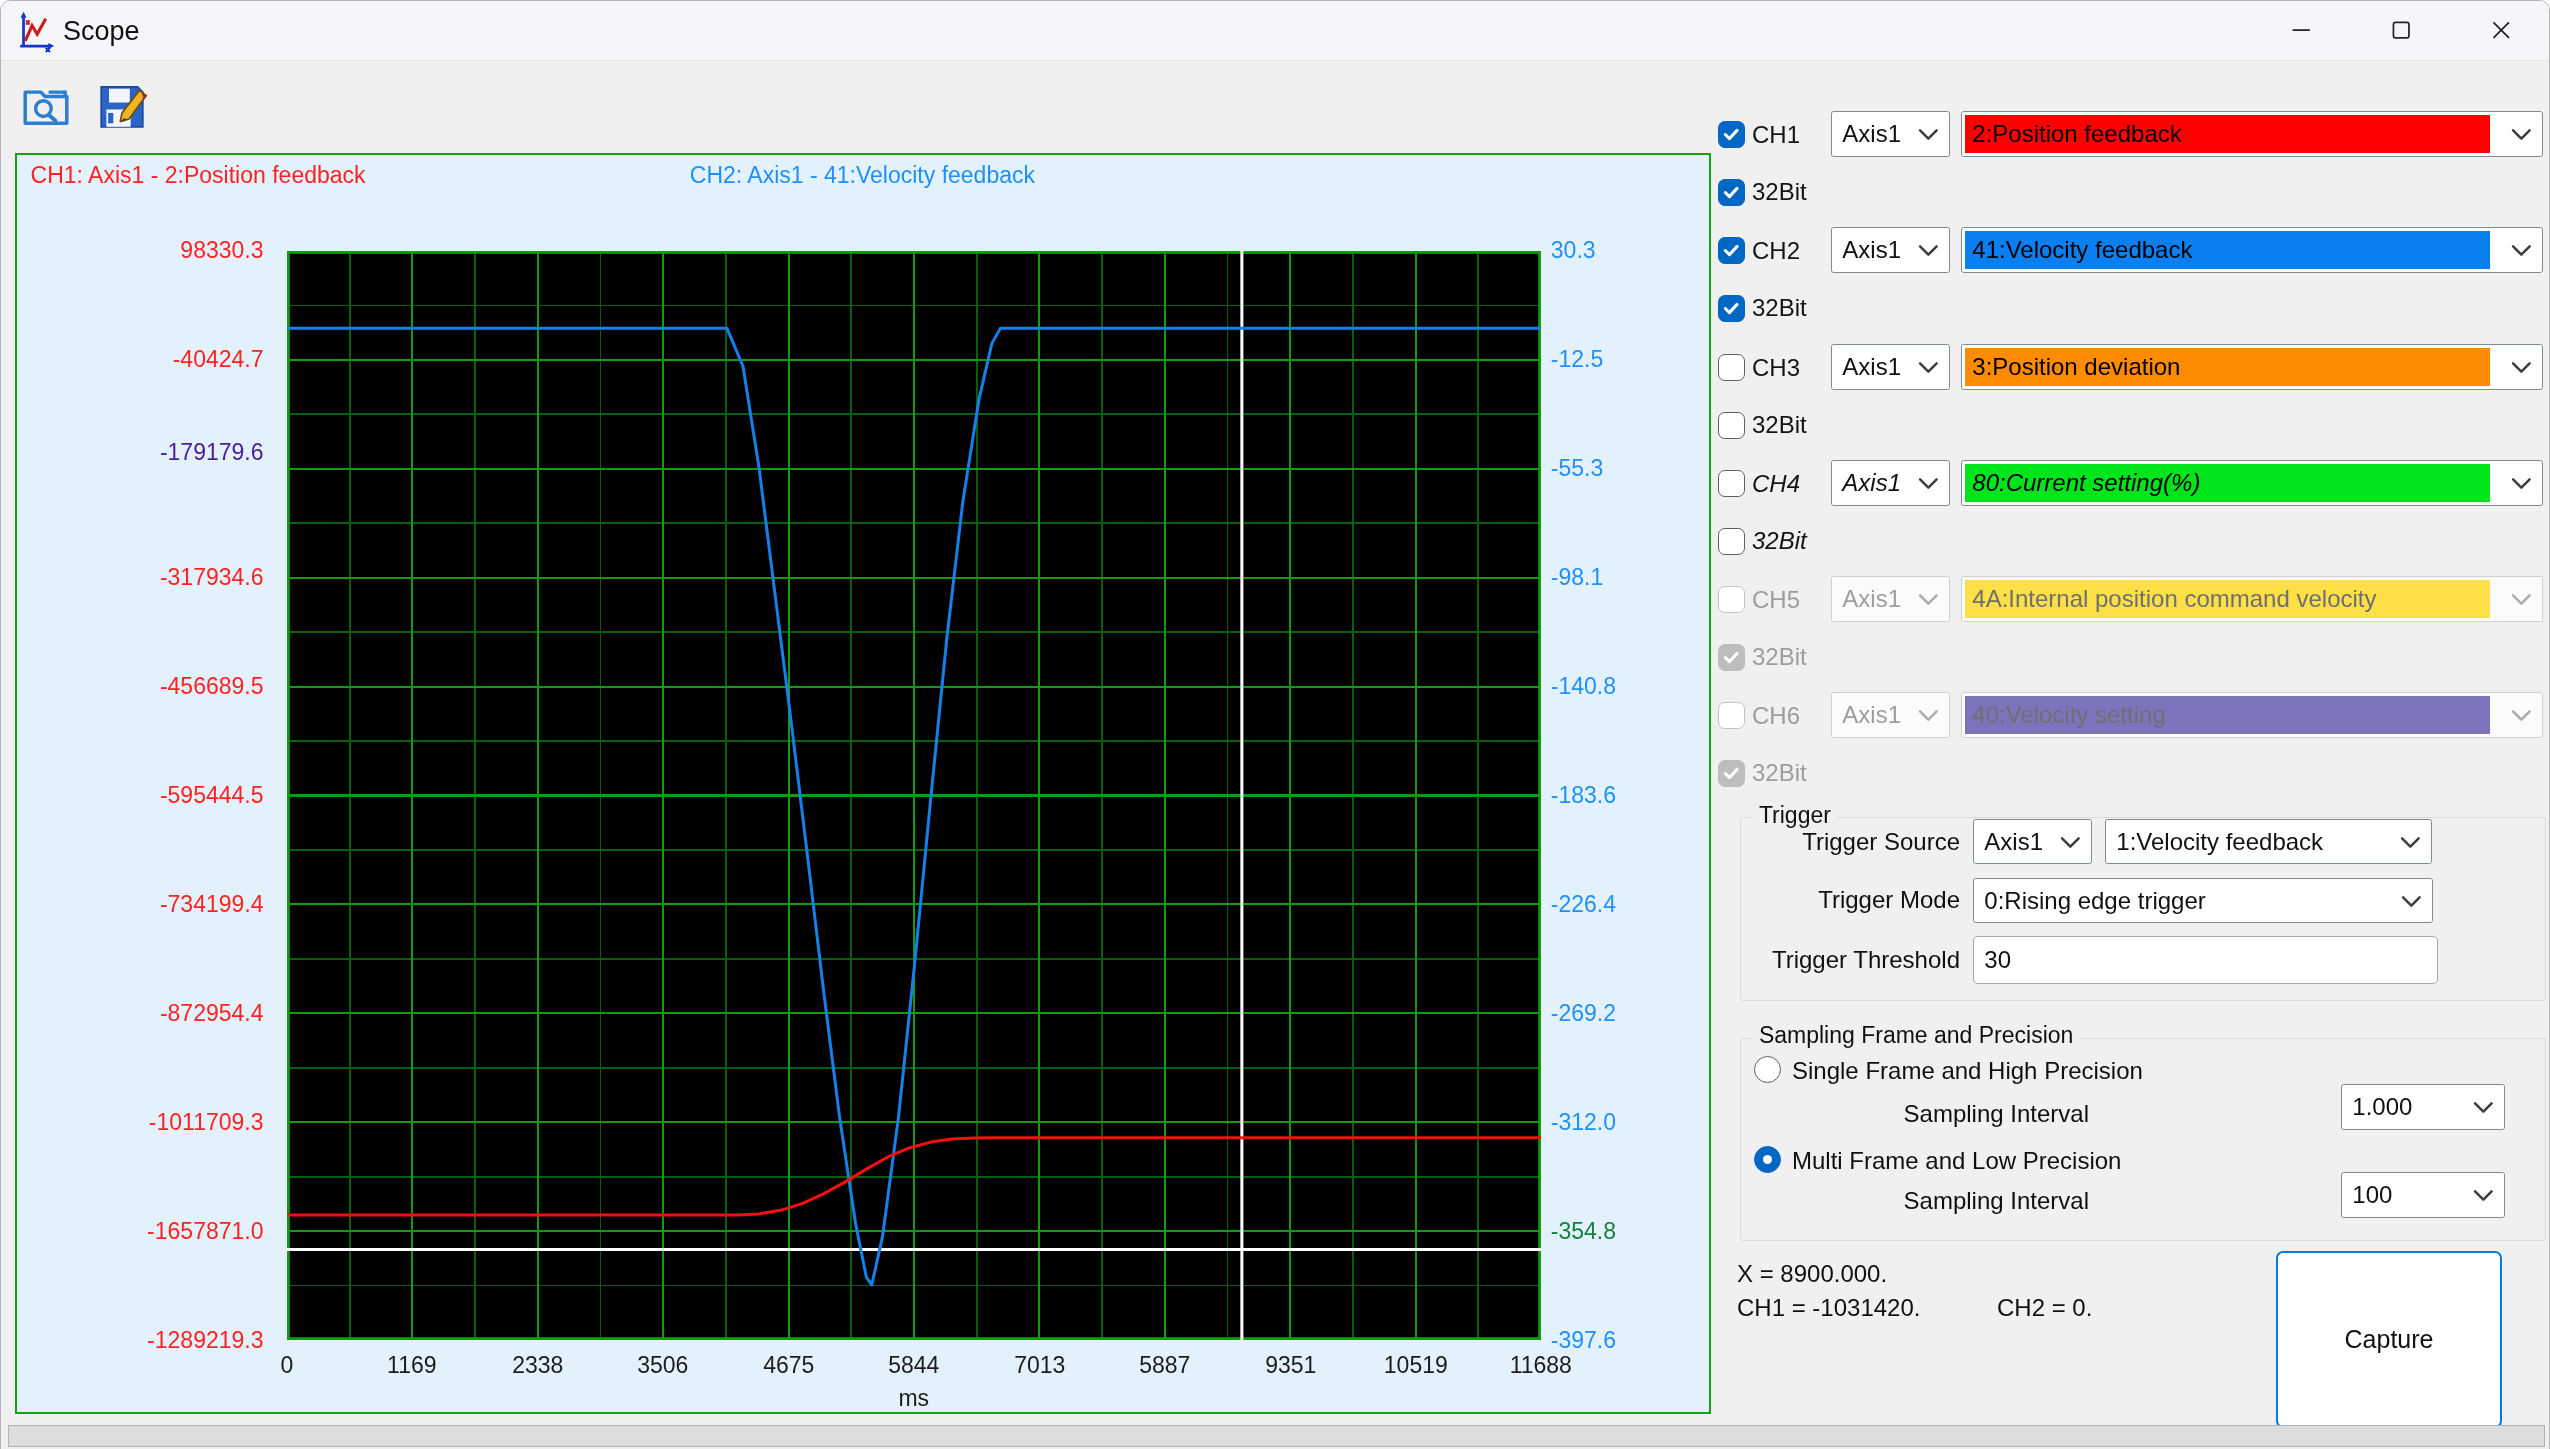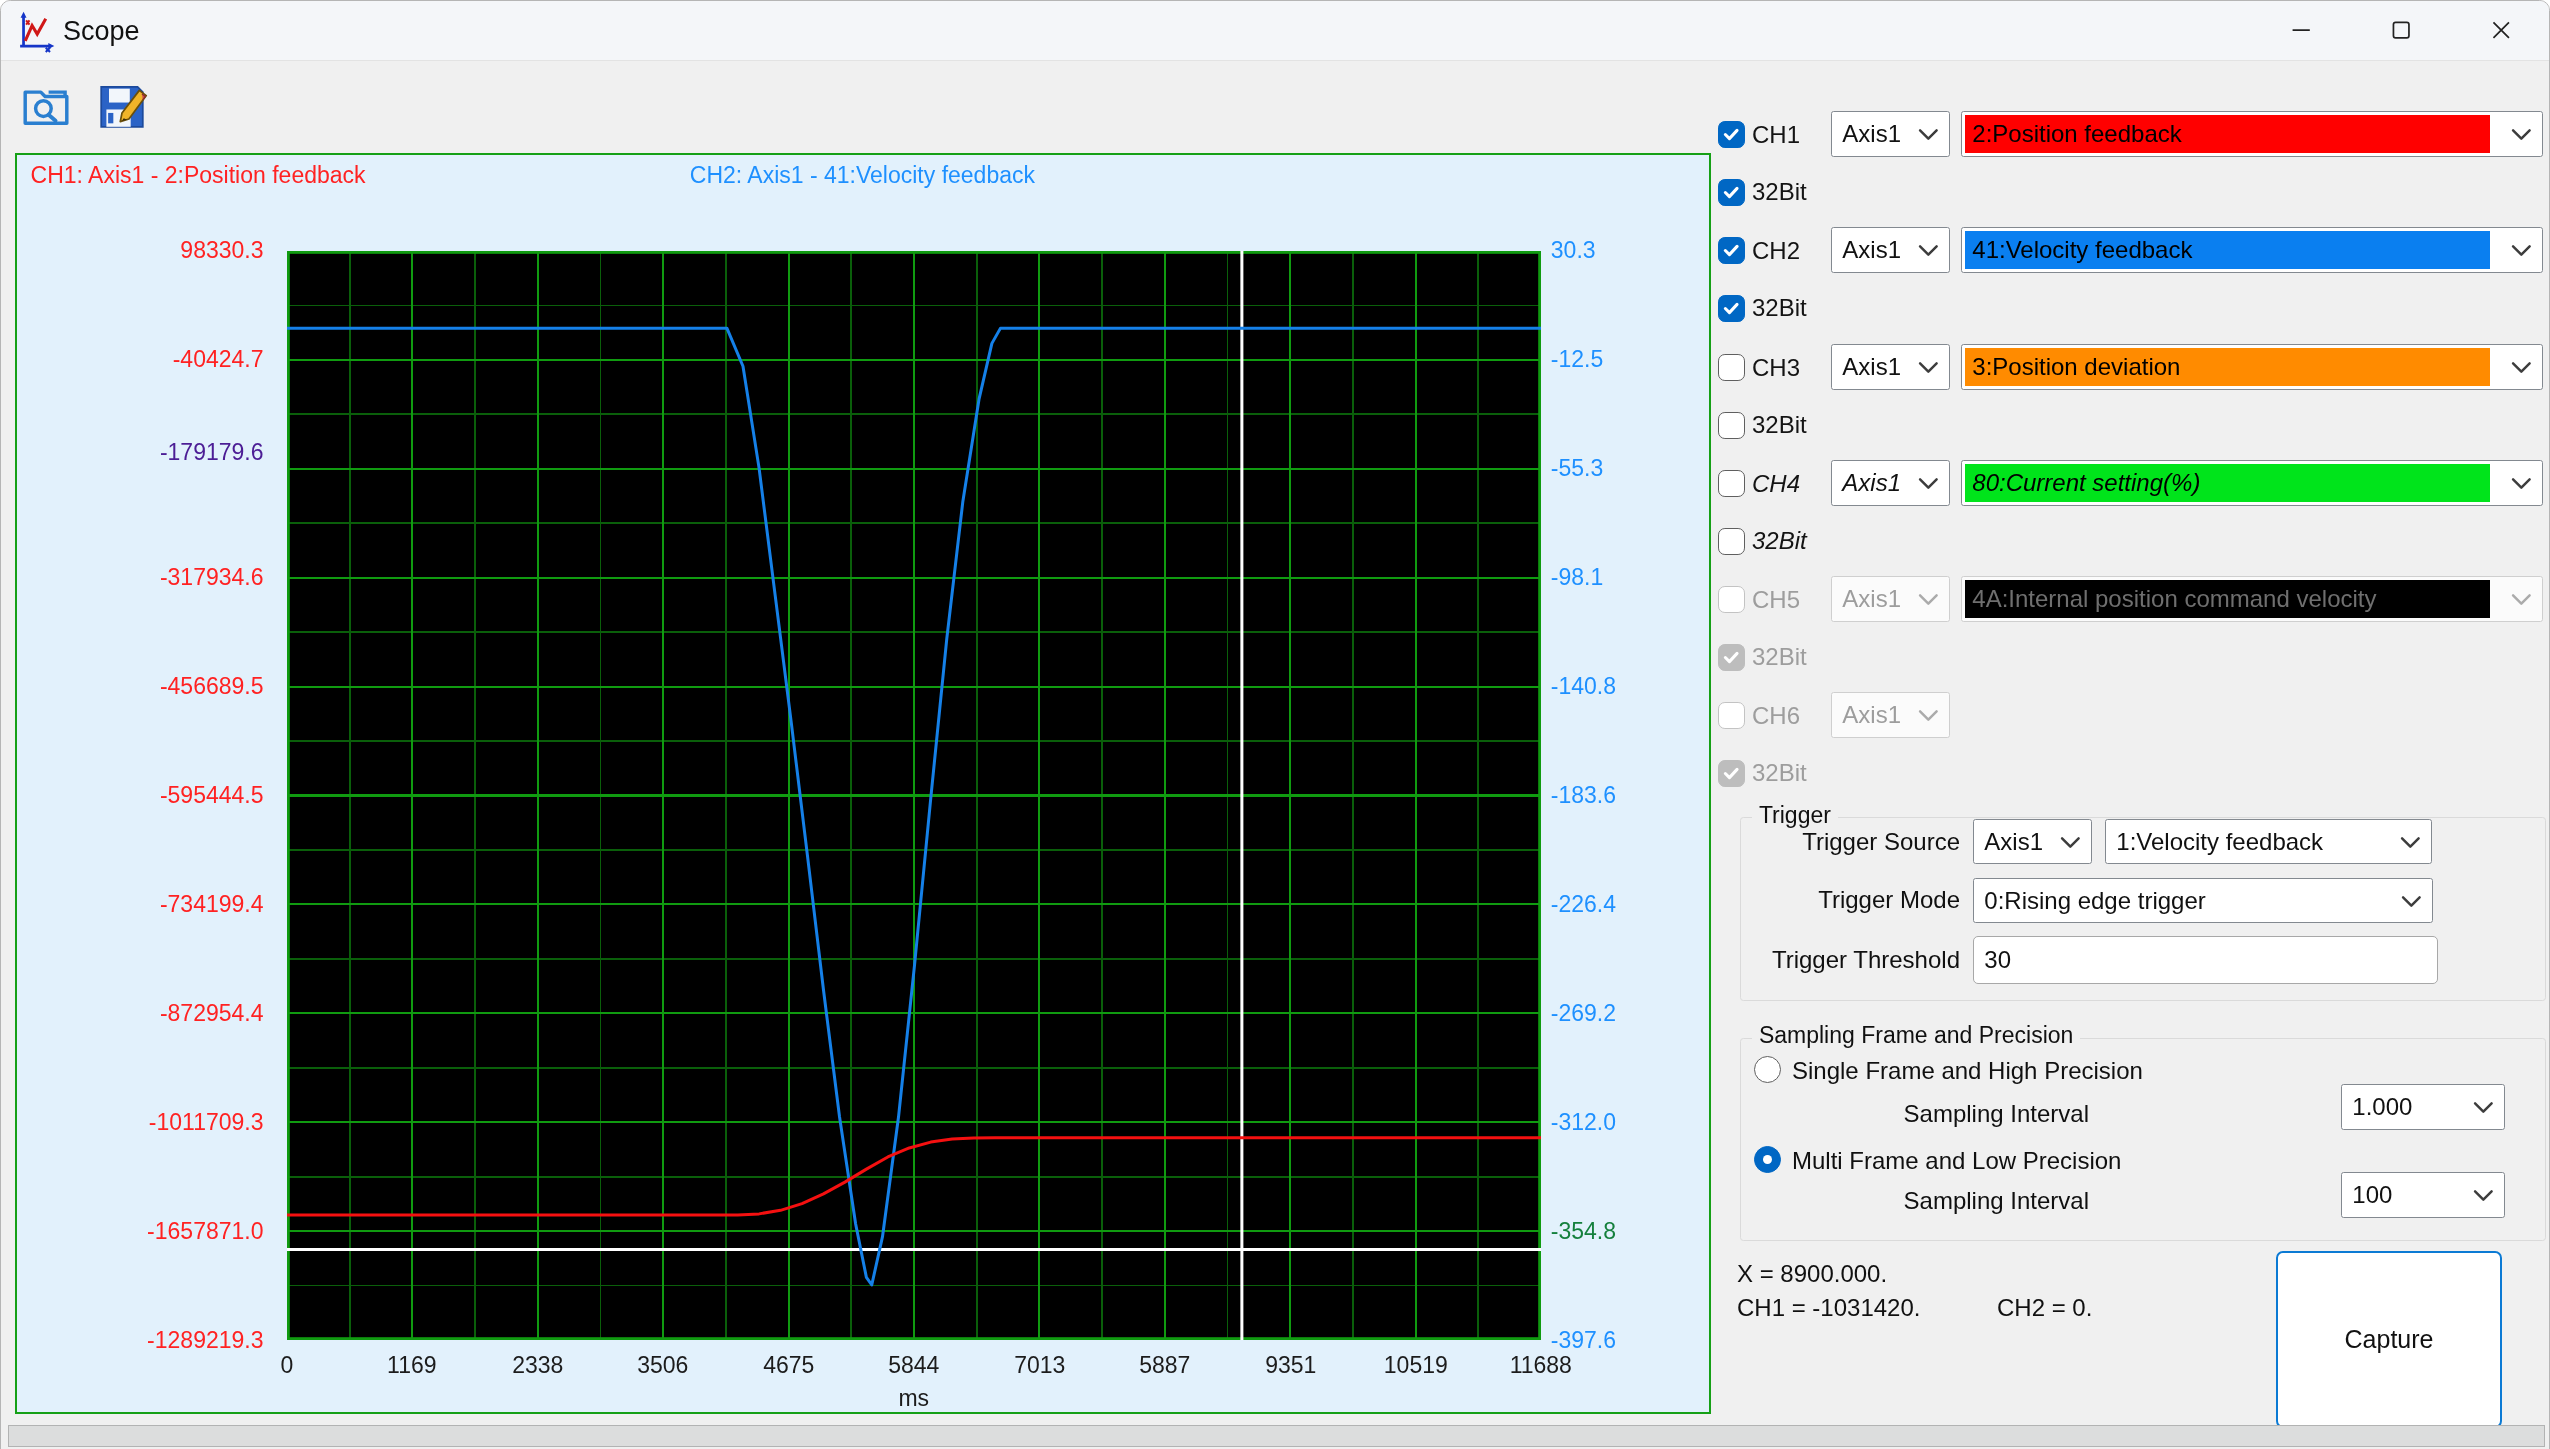--- a/index.html
+++ b/index.html
@@ -377,21 +377,21 @@
     <span class="ch-name">CH5</span>
     <div class="combo axis-combo">
       <span class="ctext">Axis1</span>
       <span class="chev">
           <svg viewBox="0 0 20 12">
             <path d="M2 2 L10 10 L18 2"></path>
           </svg>
         </span>
     </div>
     <div class="combo signal-combo">
-      <span class="swatch" style="background-color: #000000;">
+      <span class="swatch" style="background-color: #fde047;">
           <span class="stext">4A:Internal position command velocity</span>
         </span>
       <span class="chev">
           <svg viewBox="0 0 20 12">
             <path d="M2 2 L10 10 L18 2"></path>
           </svg>
         </span>
     </div>
     <span class="checkbox bit-check checked">
         <svg class="tick" viewBox="0 0 14 11">
@@ -403,20 +403,30 @@
 
   <div class="ch-group disabled" style="top:691px;">
     <span class="checkbox ch-check">
         <svg class="tick" viewBox="0 0 14 11">
           <path d="M2 5.5 L5.5 9 L12 2"></path>
         </svg>
       </span>
     <span class="ch-name">CH6</span>
     <div class="combo axis-combo">
       <span class="ctext">Axis1</span>
+      <span class="chev">
+          <svg viewBox="0 0 20 12">
+            <path d="M2 2 L10 10 L18 2"></path>
+          </svg>
+        </span>
+    </div>
+    <div class="combo signal-combo">
+      <span class="swatch" style="background-color: rgb(123, 116, 189);">
+          <span class="stext">40:Velocity setting</span>
+        </span>
       <span class="chev">
           <svg viewBox="0 0 20 12">
             <path d="M2 2 L10 10 L18 2"></path>
           </svg>
         </span>
     </div>
     <span class="checkbox bit-check checked">
         <svg class="tick" viewBox="0 0 14 11">
           <path d="M2 5.5 L5.5 9 L12 2"></path>
         </svg>

